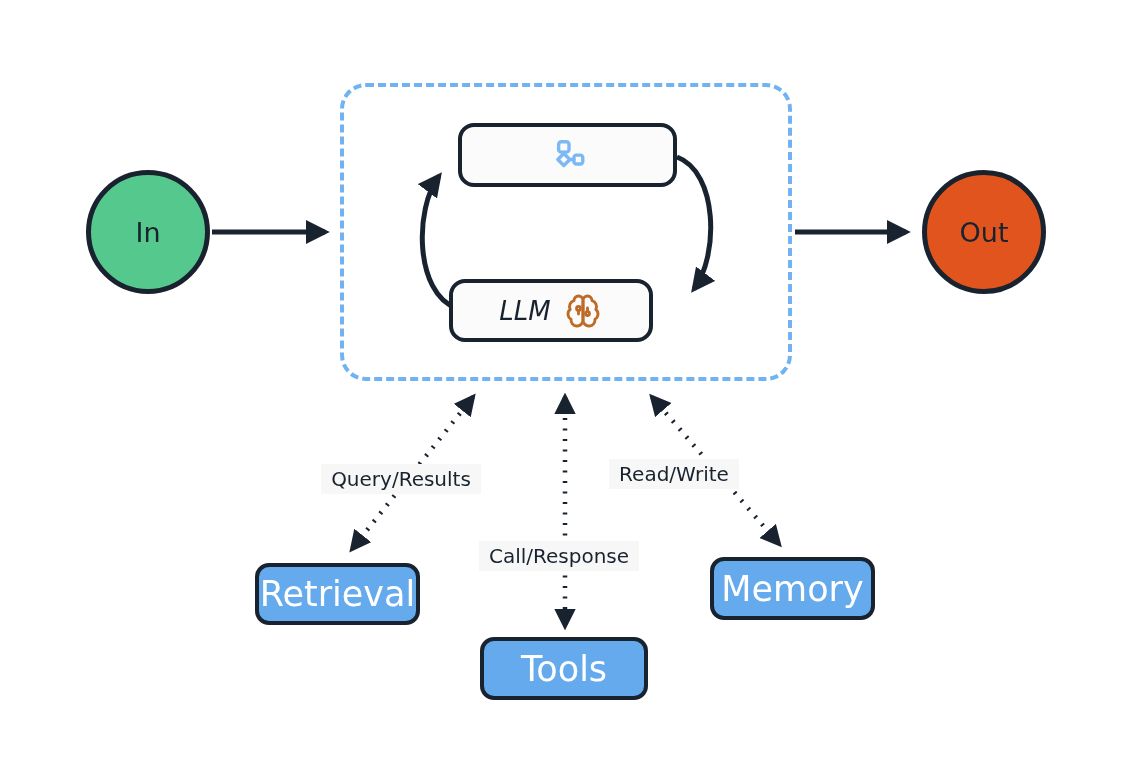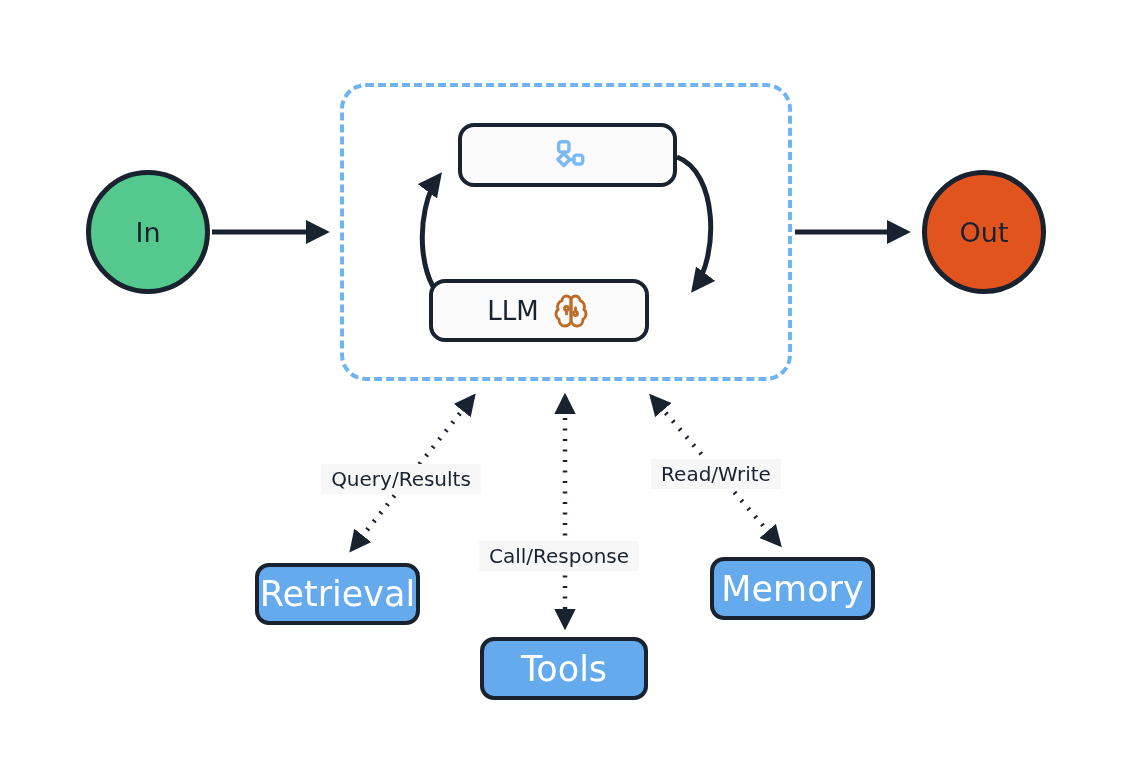--- a/index.html
+++ b/index.html
@@ -38,37 +38,37 @@
   .agent-box{
     position:absolute;left:340px;top:83px;width:452px;height:298px;
     border:4.5px dashed var(--dash-blue);border-radius:26px;
   }
   .inner-node{
     background:var(--node-bg);
     border:4.5px solid var(--ink);border-radius:16px;
     font-size:26px;gap:12px;
   }
   .inner-node.workflow{left:458px;top:123px;width:219px;height:64px;}
-  .inner-node.llm{left:429px;top:279px;width:220px;height:63px;}
+  .inner-node.llm{left:449px;top:279px;width:204px;height:63px;font-style:italic;}
   .blue-node{
     background:var(--blue);
     border:4px solid var(--ink);border-radius:14px;
     color:#ffffff;font-size:35px;
   }
   .blue-node.retrieval{left:255px;top:563px;width:165px;height:62px;}
   .blue-node.tools{left:480px;top:637px;width:168px;height:63px;}
   .blue-node.memory{left:710px;top:557px;width:165px;height:63px;}
   .edge-label{
     position:absolute;transform:translate(-50%,-50%);
     background:var(--label-bg);
     padding:3px 10px;font-size:20px;white-space:nowrap;
   }
   .edge-label.query{left:401px;top:479px;}
   .edge-label.call{left:559px;top:556px;}
-  .edge-label.read{left:716px;top:474px;}
+  .edge-label.read{left:674px;top:474px;}
   .icon svg{display:block;}
   .icon-wf{stroke:var(--icon-blue);fill:none;stroke-width:2.5;stroke-linejoin:round;stroke-linecap:round;}
   .icon-brain{stroke:var(--icon-orange);fill:none;stroke-width:1.9;stroke-linejoin:round;stroke-linecap:round;}
 </style>
 </head>
 <body>
 
 <div class="canvas">
 
   <svg class="connectors" viewBox="0 0 1136 764" aria-hidden="true">

